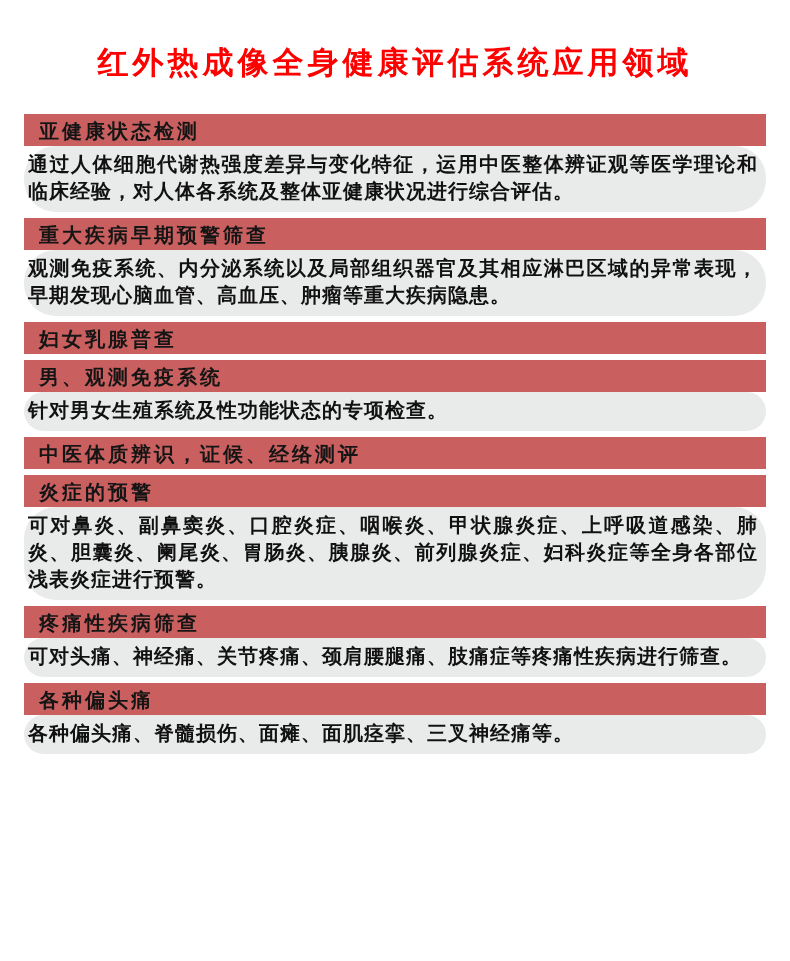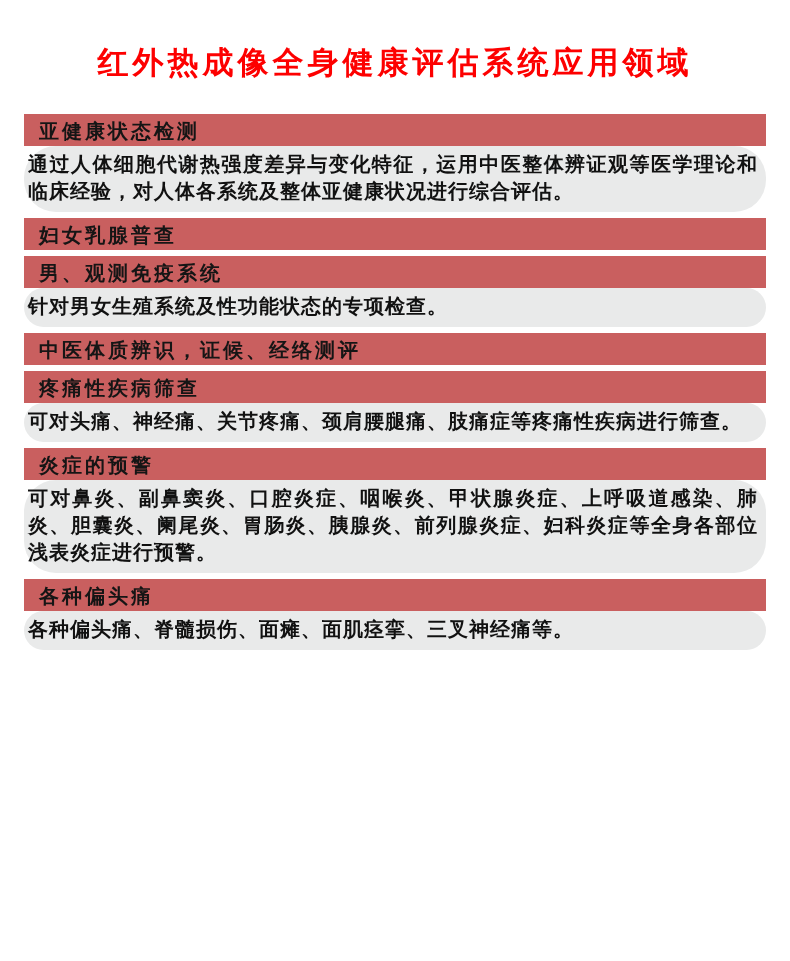--- a/index.html
+++ b/index.html
@@ -56,42 +56,46 @@
 
 <div class="page">
 
   <h1 class="doc-title">红外热成像全身健康评估系统应用领域</h1>
 
   <div class="section">
     <div class="section-header">亚健康状态检测</div>
     <div class="section-body">通过人体细胞代谢热强度差异与变化特征，运用中医整体辨证观等医学理论和临床经验，对人体各系统及整体亚健康状况进行综合评估。</div>
   </div>
 
+  <div class="section">
+    <div class="section-header">重大疾病早期预警筛查</div>
+    <div class="section-body">观测免疫系统、内分泌系统以及局部组织器官及其相应淋巴区域的异常表现，早期发现心脑血管、高血压、肿瘤等重大疾病隐患。</div>
+  </div>
 
   <div class="section">
     <div class="section-header">妇女乳腺普查</div>
   </div>
 
   <div class="section">
     <div class="section-header">男、观测免疫系统</div>
     <div class="section-body">针对男女生殖系统及性功能状态的专项检查。</div>
   </div>
 
   <div class="section">
     <div class="section-header">中医体质辨识，证候、经络测评</div>
   </div>
 
   <div class="section">
-    <div class="section-header">疼痛性疾病筛查</div>
-    <div class="section-body">可对头痛、神经痛、关节疼痛、颈肩腰腿痛、肢痛症等疼痛性疾病进行筛查。</div>
+    <div class="section-header">炎症的预警</div>
+    <div class="section-body">可对鼻炎、副鼻窦炎、口腔炎症、咽喉炎、甲状腺炎症、上呼吸道感染、肺炎、胆囊炎、阑尾炎、胃肠炎、胰腺炎、前列腺炎症、妇科炎症等全身各部位浅表炎症进行预警。</div>
   </div>
 
   <div class="section">
-    <div class="section-header">炎症的预警</div>
-    <div class="section-body">可对鼻炎、副鼻窦炎、口腔炎症、咽喉炎、甲状腺炎症、上呼吸道感染、肺炎、胆囊炎、阑尾炎、胃肠炎、胰腺炎、前列腺炎症、妇科炎症等全身各部位浅表炎症进行预警。</div>
+    <div class="section-header">疼痛性疾病筛查</div>
+    <div class="section-body">可对头痛、神经痛、关节疼痛、颈肩腰腿痛、肢痛症等疼痛性疾病进行筛查。</div>
   </div>
 
   <div class="section">
     <div class="section-header">各种偏头痛</div>
     <div class="section-body">各种偏头痛、脊髓损伤、面瘫、面肌痉挛、三叉神经痛等。</div>
   </div>
 
 </div>
 
 </body></html>

